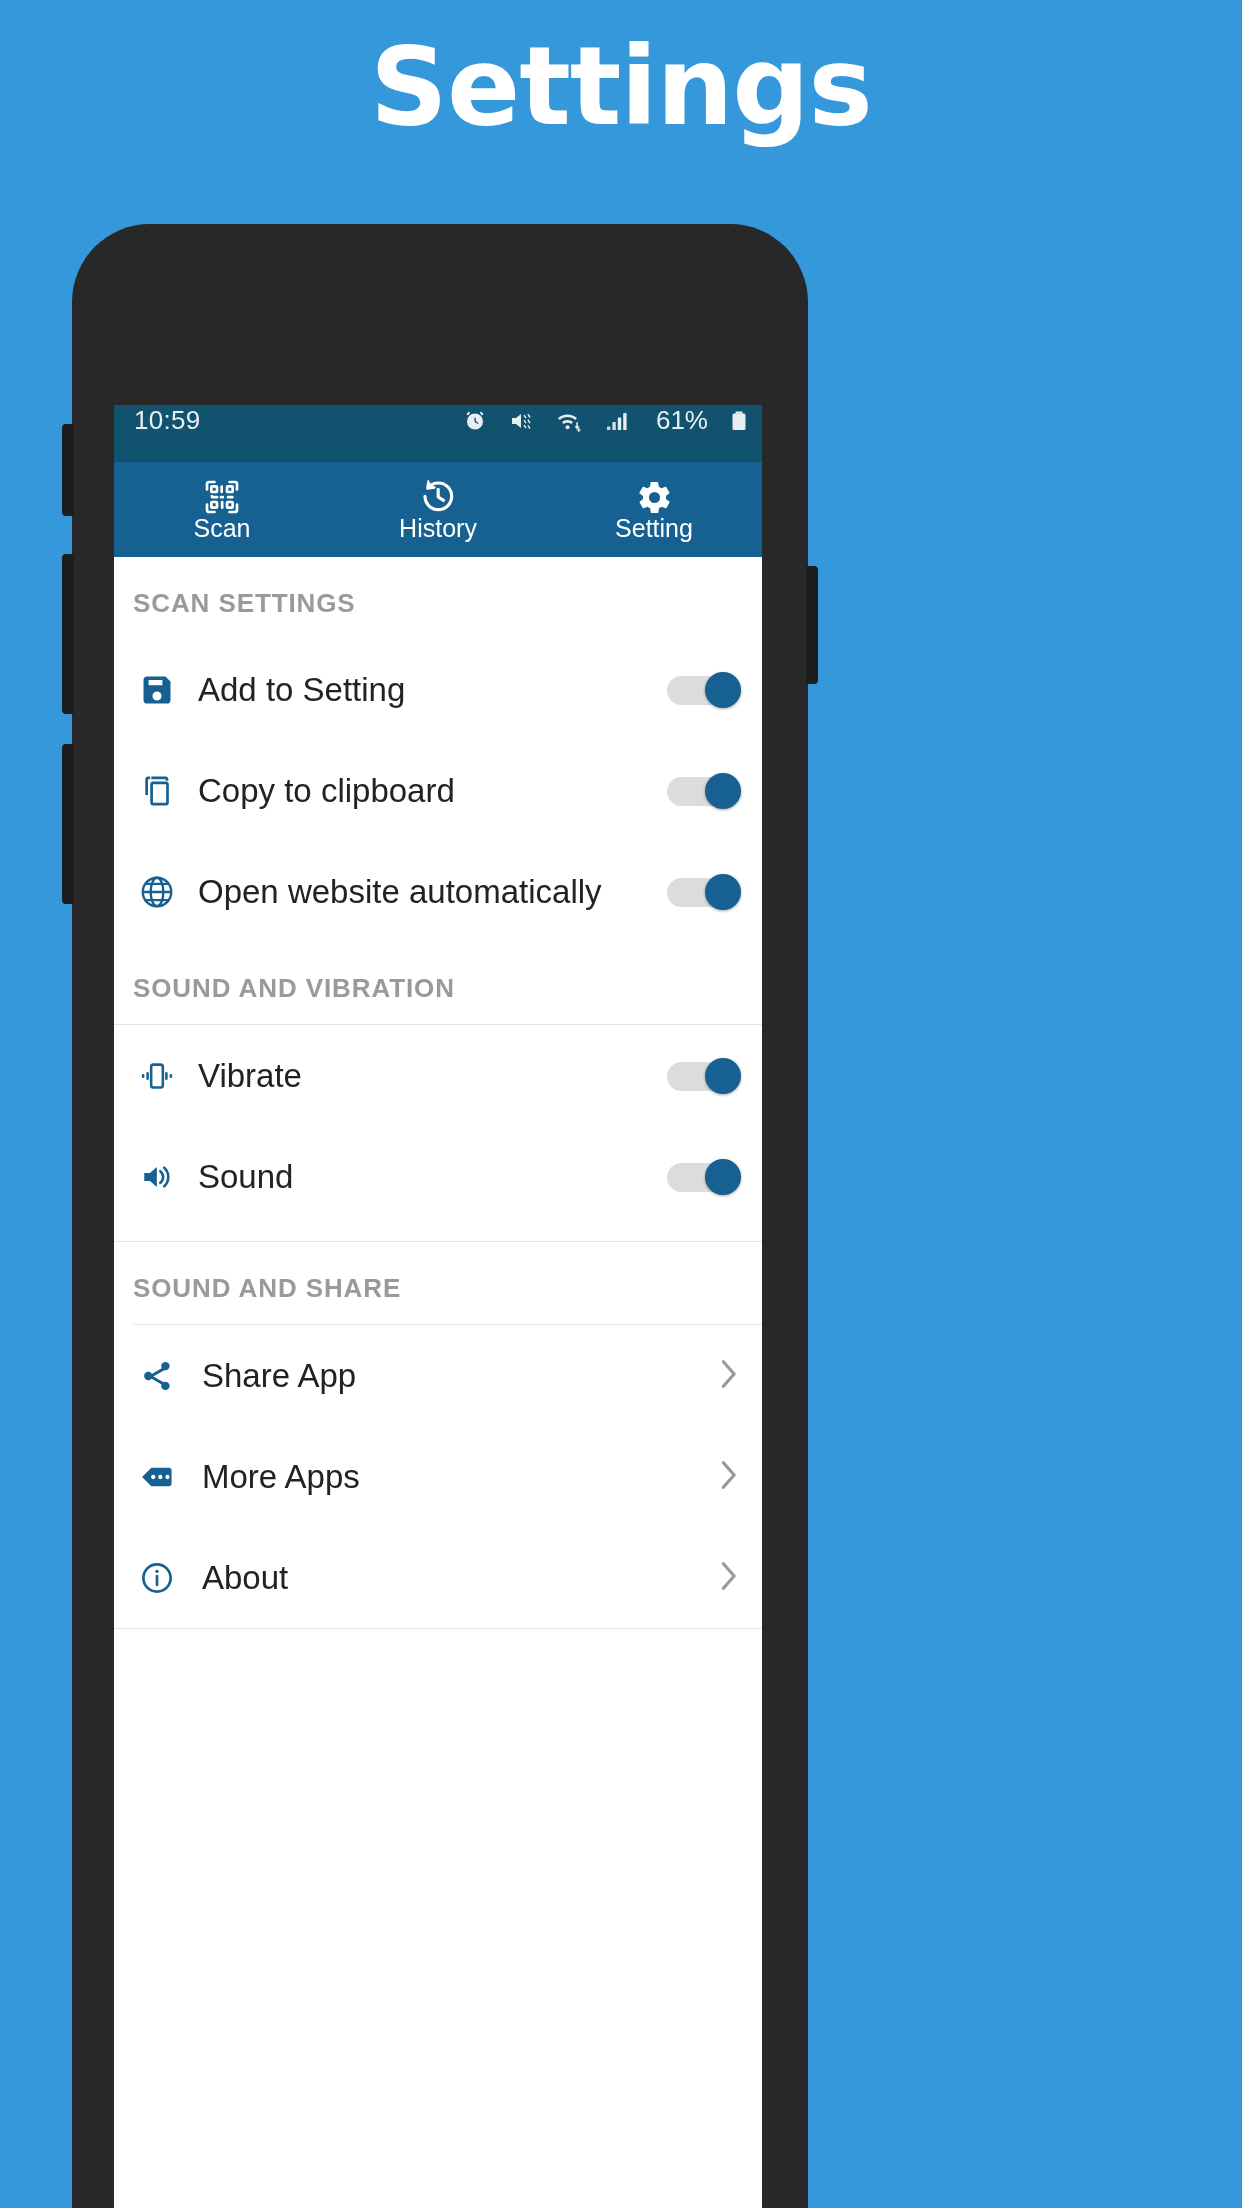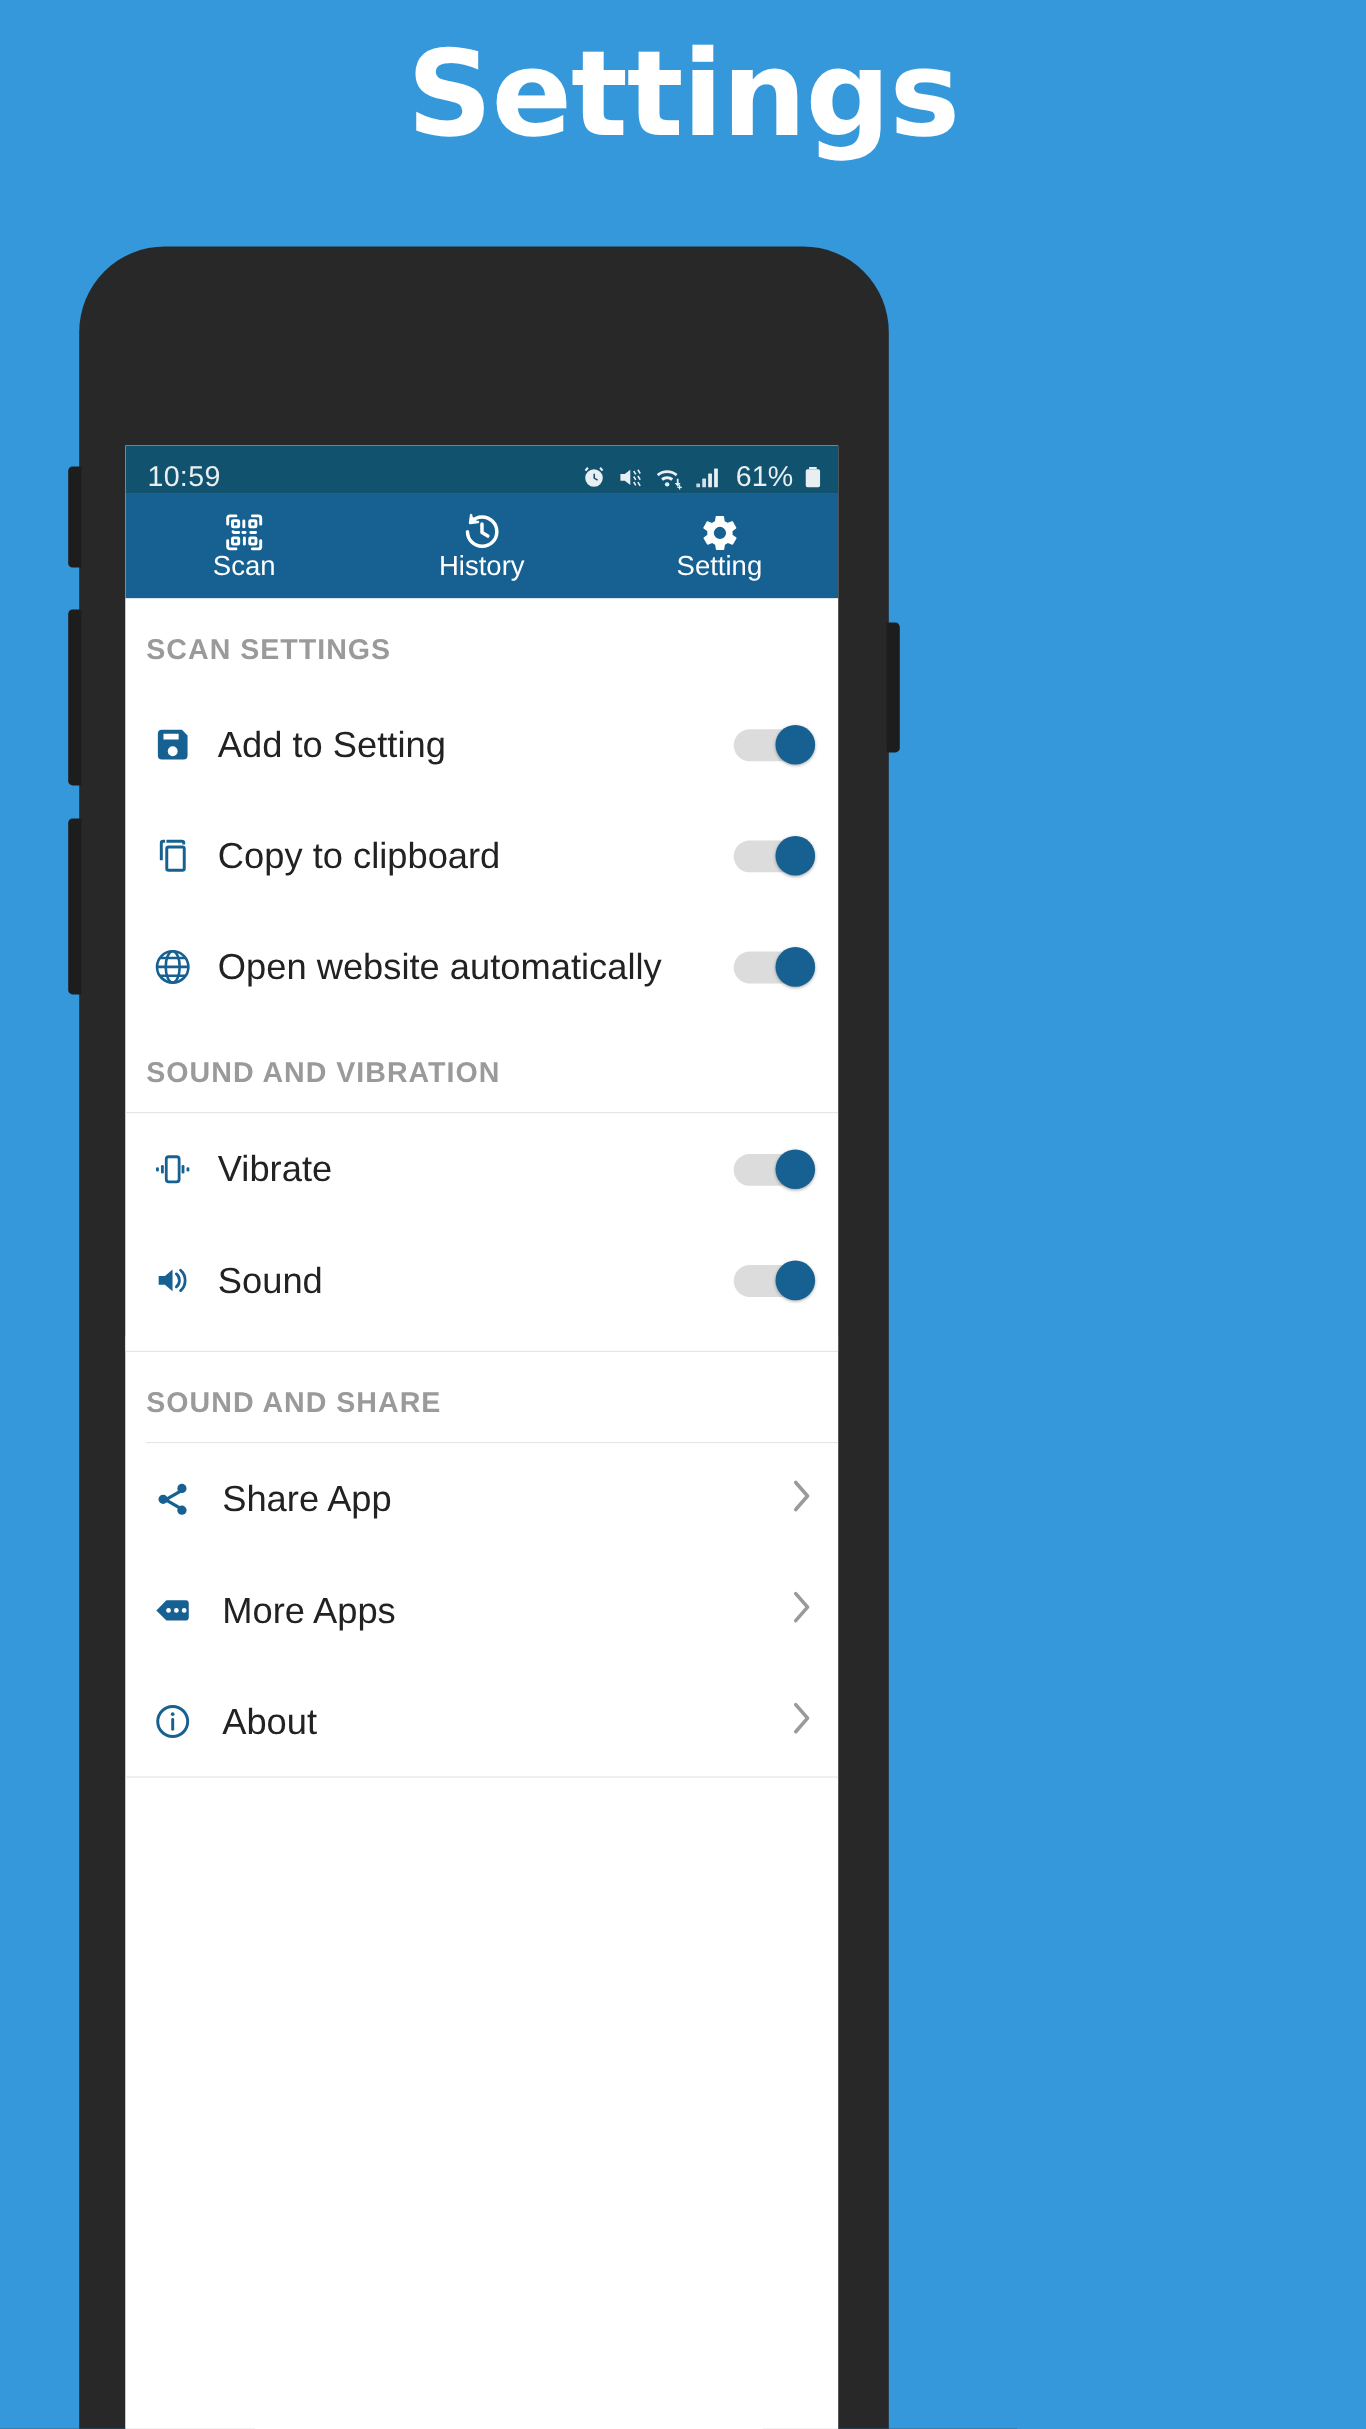--- a/index.html
+++ b/index.html
@@ -67,34 +67,34 @@
     left: 42px;
     top: 181px;
     width: 648px;
     height: 1919px;
     background: #ffffff;
     overflow: hidden;
   }
 
   
   .statusbar {
-    height: 44px;
+    height: 57px;
     background: #11536f;
     display: flex;
-    align-items: flex-end;
+    align-items: flex-start;
     padding: 0 14px 0 20px;
     color: #e8eef1;
     font-size: 25px;
   }
   .statusbar .clock { font-size: 26px; letter-spacing: 0.3px; }
   .statusbar .spacer { flex: 1; }
   .status-icons {
     display: flex;
     align-items: center;
-    gap: 9px;
+    gap: 22px;
   }
   .status-icons svg { display: block; }
   .battery-pct { font-size: 26px; margin-left: 2px; letter-spacing: 0px; }
 
   
   .tabbar {
     height: 95px;
     background: #166191;
     display: flex;
   }

